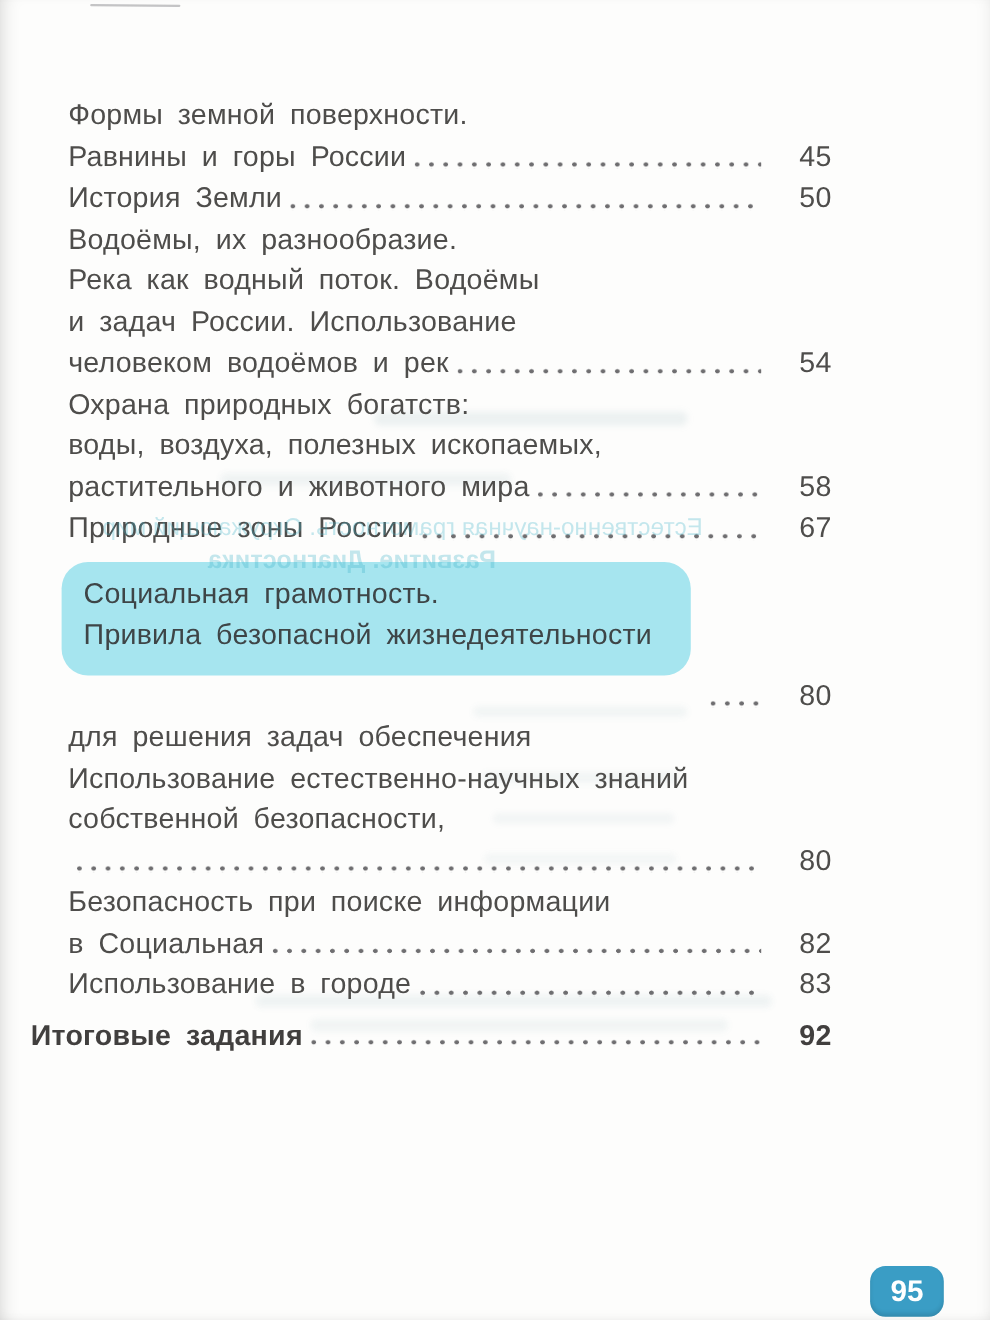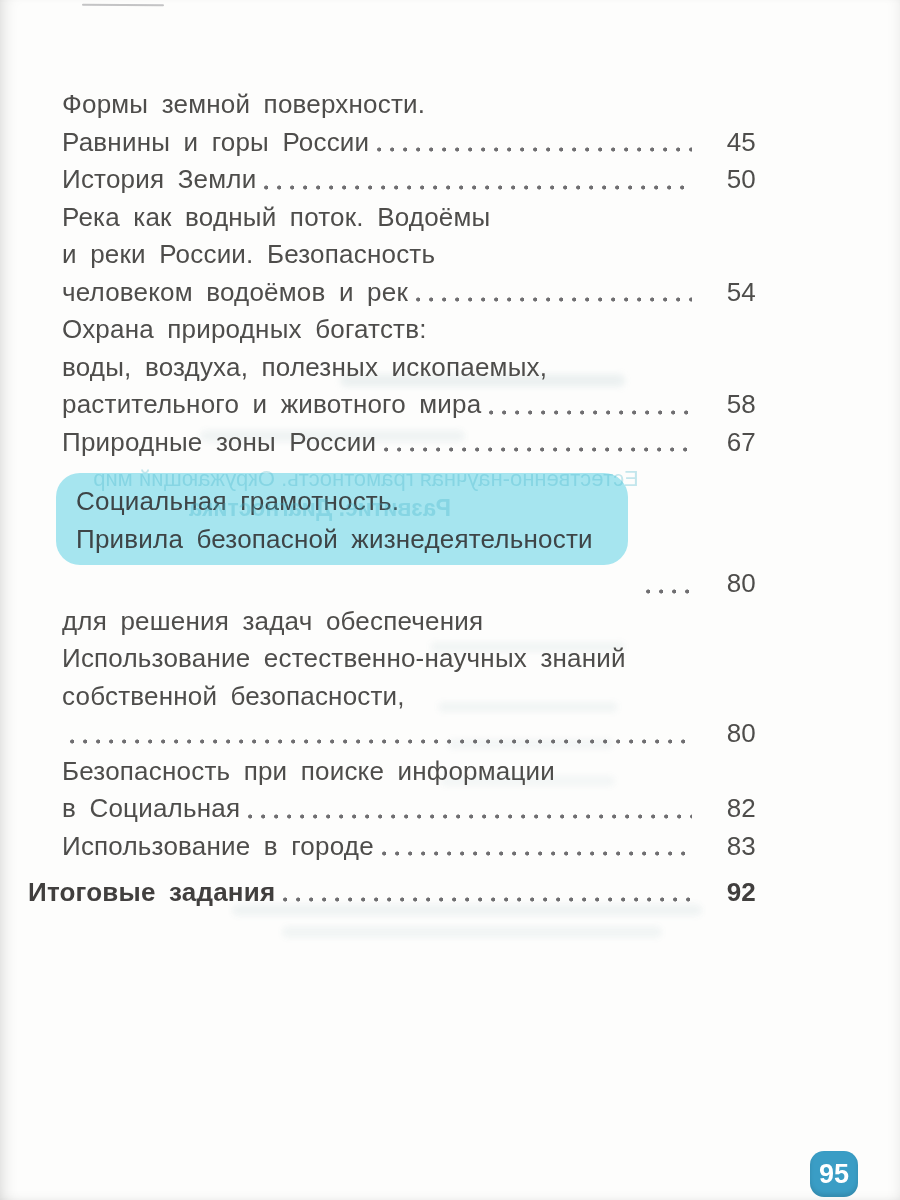--- a/index.html
+++ b/index.html
@@ -43,21 +43,21 @@
   .row .pagenum{flex:0 0 46px;text-align:right;word-spacing:0;}
   .row.cont .spacer{flex:0 0 576px;}
   .row.bold{font-weight:bold;color:#413f3e;}
   .row.outdent{margin-left:-34px;margin-top:9px;justify-content:center;}
   .row.outdent .leader{margin-bottom:9px;}
   
   .hl-box{
     position:relative;z-index:1;
     margin:12px 0 0 -6px;
     width:532px;
-    padding:10px 20px 7px 20px;
+    padding:10px 20px 18px 20px;
     border-radius:24px;
     background:var(--hl);
   }
   .hl-line{line-height:37.5px;white-space:nowrap;color:#3e4547;}
   
   .ghost{
     position:absolute;z-index:2;
     color:var(--ghost);
     transform:scaleX(-1);
     filter:blur(.6px);
@@ -76,21 +76,21 @@
   .sm2{left:200px;top:430px;width:265px;height:12px;opacity:.8;}
   .sm3{left:430px;top:642px;width:195px;height:10px;opacity:.7;}
   .sm4{left:438px;top:702px;width:180px;height:10px;opacity:.7;}
   .sm5{left:448px;top:739px;width:165px;height:10px;opacity:.65;}
   .sm6{left:440px;top:776px;width:175px;height:10px;opacity:.6;}
   .sm7{left:232px;top:904px;width:470px;height:12px;opacity:.8;}
   .sm8{left:282px;top:926px;width:380px;height:12px;opacity:.7;}
   
   .badge{
     position:absolute;right:42px;bottom:3px;
-    width:48px;height:46px;
+    width:67px;height:46px;
     background:var(--badge);
     border-radius:14px;
     display:flex;align-items:center;justify-content:center;
     color:#ffffff;font-weight:bold;font-size:27px;
     box-shadow:inset 0 -3px 4px rgba(0,0,0,.12);
     text-align:center;
   }
 </style>
 </head>
 <body>
@@ -115,24 +115,27 @@
         <span class="title">Равнины и горы России</span>
         <span class="leader"></span>
         <span class="pagenum">45</span>
       </div>
       <div class="row">
         <span class="title">История Земли</span>
         <span class="leader"></span>
         <span class="pagenum">50</span>
       </div>
       <div class="row">
+        <span class="title">Водоёмы, их разнообразие.</span>
+      </div>
+      <div class="row">
         <span class="title">Река как водный поток. Водоёмы</span>
       </div>
       <div class="row">
-        <span class="title">и реки России. Безопасность</span>
+        <span class="title">и задач России. Использование</span>
       </div>
       <div class="row">
         <span class="title">человеком водоёмов и рек</span>
         <span class="leader"></span>
         <span class="pagenum">54</span>
       </div>
       <div class="row">
         <span class="title">Охрана природных богатств:</span>
       </div>
       <div class="row">

